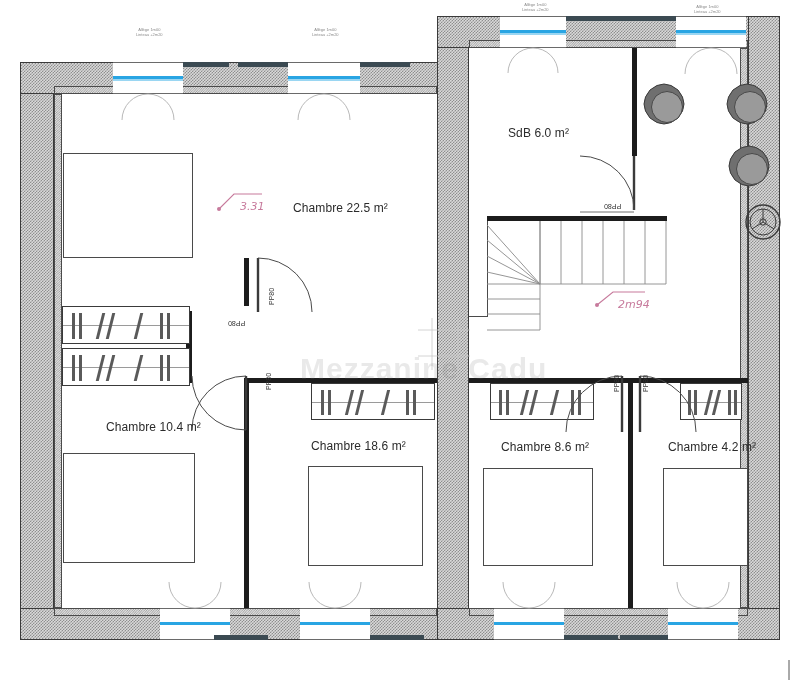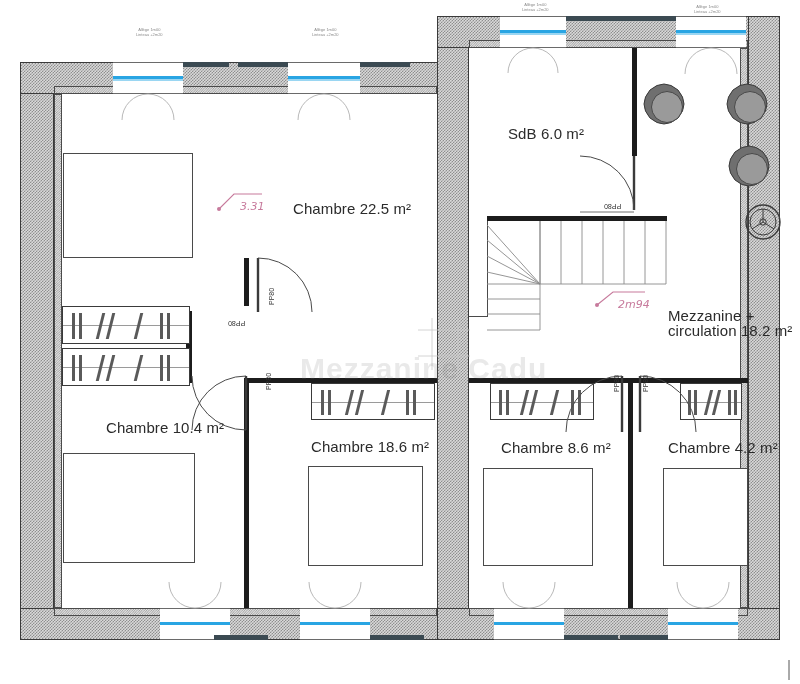--- a/index.html
+++ b/index.html
@@ -34,21 +34,21 @@
     border:1px solid #4a4a4a;
     box-sizing:border-box;
   }
   
   .part{position:absolute;background:#1c1c1c;}
   .thinline{position:absolute;background:#4a4a4a;}
 
   
   .rlabel{
     position:absolute;
-    font-size:15px;
+    font-size:12px;
     color:#2b2b2b;
     letter-spacing:.1px;
     white-space:nowrap;
     line-height:15px;
   }
 
   
   .dtag{
     position:absolute;
     font-size:7px;
@@ -371,24 +371,20 @@
       <line x1="789" y1="660" x2="789" y2="680"></line>
     </g>
   </svg>
 
   <div class="watermark" style="left:300px;top:352px;">Mezzanine Cadu</div>
 
   <div class="rlabel" style="left:293px;top:201px;">Chambre 22.5 m²</div>
 
   <div class="rlabel" style="left:508px;top:126px;">SdB 6.0 m²</div>
 
-  <div class="rlabel" style="left:668px;top:308px;">
-    <div>Mezzanine +</div>
-    <div>circulation 18.2 m²</div>
-  </div>
 
   <div class="rlabel" style="left:106px;top:420px;">Chambre 10.4 m²</div>
 
   <div class="rlabel" style="left:311px;top:439px;">Chambre 18.6 m²</div>
 
   <div class="rlabel" style="left:501px;top:440px;">Chambre 8.6 m²</div>
 
   <div class="rlabel" style="left:668px;top:440px;">Chambre 4.2 m²</div>
 
   <div class="dtag vert" style="left:268px;top:305px;">PP80</div>

